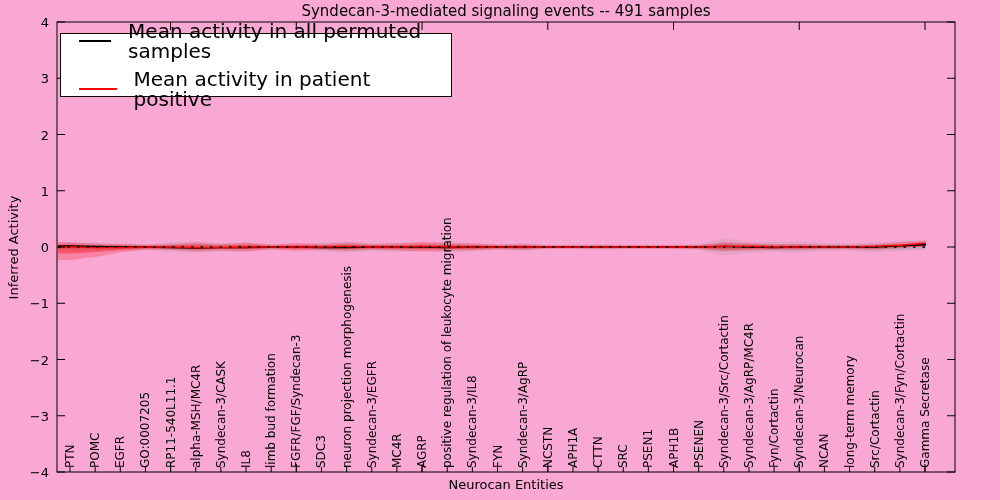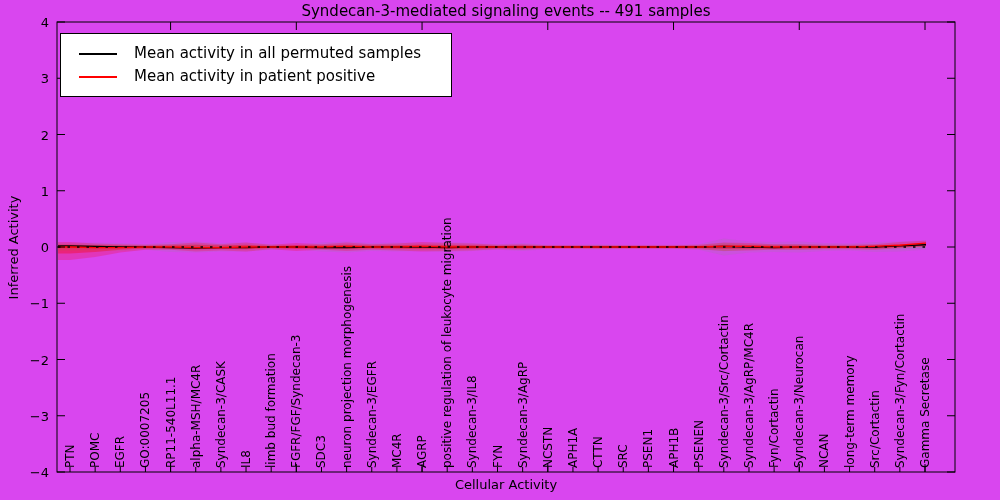--- a/index.html
+++ b/index.html
@@ -1,19 +1,19 @@
 <!DOCTYPE html>
 <html><head>
 <meta charset="utf-8">
 <style>
   html,body{margin:0;padding:0;background:#ffffff;}
   .figure{
     position:relative;
     width:1000px;height:500px;
-    background:#d946ef;
+    background:#f9a8d4;
     font-family:"DejaVu Sans","Liberation Sans",sans-serif;
     color:#000;
     overflow:hidden;
   }
   .title{
     position:absolute;left:57px;top:2px;width:898px;
     text-align:center;font-size:15px;color:#000;
   }
   .xlabel{
     position:absolute;left:57px;top:477px;width:898px;
@@ -24,33 +24,33 @@
     text-align:center;font-size:13px;color:#000;
     transform:rotate(-90deg);transform-origin:center center;
   }
   svg.plot{position:absolute;left:0;top:0;}
   .legend{
     position:absolute;left:60px;top:33px;width:390px;height:62px;
     border:1px solid #000;background:#fff;
     display:flex;flex-direction:column;justify-content:center;
     gap:8px;z-index:5;
   }
-  .legend-row{display:flex;align-items:center;font-size:15px;line-height:1;}
+  .legend-row{display:flex;align-items:center;font-size:20px;line-height:1;}
   .legend-sample{
     display:inline-block;width:38px;height:0;
     border-top:2px solid #000;margin-left:18px;margin-right:17px;
   }
 </style>
 </head>
 <body>
 
 <div class="figure">
   <div class="title">Syndecan-3-mediated signaling events -- 491 samples</div>
   <div class="ylabel">Inferred Activity</div>
-  <div class="xlabel">Cellular Activity</div>
+  <div class="xlabel">Neurocan Entities</div>
 
   <svg class="plot" id="plot" width="1000" height="500">
       <polygon points="58,243.1 70,243.1 95.14705882352942,242.5 120.29411764705883,243.1 145.44117647058823,244.2 170.58823529411765,241.9 195.73529411764707,241.4 220.88235294117646,243.1 246.02941176470588,242.5 271.1764705882353,244.2 296.32352941176475,244.8 321.47058823529414,242.5 346.61764705882354,241.4 371.7647058823529,243.1 396.9117647058824,242.5 422.05882352941177,243.1 447.2058823529412,241.9 472.3529411764706,243.1 497.5,244.2 522.6470588235295,243.1 547.7941176470588,244.8 572.9411764705883,244.8 598.0882352941177,244.2 623.2352941176471,244.8 648.3823529411765,244.8 673.5294117647059,244.8 698.6764705882354,244.2 723.8235294117648,238.6 748.9705882352941,241.4 774.1176470588235,241.9 799.2647058823529,241.4 824.4117647058824,243.1 849.5588235294118,243.6 874.7058823529412,241.9 899.8529411764706,241.4 925,240.3 926,240.3 926,249.8 925,249.8 899.8529411764706,251.5 874.7058823529412,252.1 849.5588235294118,250.4 824.4117647058824,250.9 799.2647058823529,252.6 774.1176470588235,252.1 748.9705882352941,252.6 723.8235294117648,255.4 698.6764705882354,249.8 673.5294117647059,249.3 648.3823529411765,249.3 623.2352941176471,249.3 598.0882352941177,249.8 572.9411764705883,249.3 547.7941176470588,249.3 522.6470588235295,250.9 497.5,249.8 472.3529411764706,250.9 447.2058823529412,252.1 422.05882352941177,250.9 396.9117647058824,251.5 371.7647058823529,250.9 346.61764705882354,252.6 321.47058823529414,251.5 296.32352941176475,249.3 271.1764705882353,249.8 246.02941176470588,251.5 220.88235294117646,251.5 195.73529411764707,252.6 170.58823529411765,252.1 145.44117647058823,249.8 120.29411764705883,250.9 95.14705882352942,251.5 70,250.9 58,250.9" fill="#888888" fill-opacity="0.18" stroke="none"></polygon>
       <polygon points="58,245.0 70,245.0 95.14705882352942,244.8 120.29411764705883,245.0 145.44117647058823,245.6 170.58823529411765,244.5 195.73529411764707,244.2 220.88235294117646,245.0 246.02941176470588,244.8 271.1764705882353,245.6 296.32352941176475,245.9 321.47058823529414,244.8 346.61764705882354,244.2 371.7647058823529,245.0 396.9117647058824,244.8 422.05882352941177,245.0 447.2058823529412,244.5 472.3529411764706,245.0 497.5,245.6 522.6470588235295,245.0 547.7941176470588,245.9 572.9411764705883,245.9 598.0882352941177,245.6 623.2352941176471,245.9 648.3823529411765,245.9 673.5294117647059,245.9 698.6764705882354,245.6 723.8235294117648,242.8 748.9705882352941,244.2 774.1176470588235,244.5 799.2647058823529,244.2 824.4117647058824,245.0 849.5588235294118,245.3 874.7058823529412,244.5 899.8529411764706,244.2 925,243.6 926,243.6 926,248.4 925,248.4 899.8529411764706,249.3 874.7058823529412,249.5 849.5588235294118,248.7 824.4117647058824,249.0 799.2647058823529,249.8 774.1176470588235,249.5 748.9705882352941,249.8 723.8235294117648,251.2 698.6764705882354,248.4 673.5294117647059,248.1 648.3823529411765,248.1 623.2352941176471,248.1 598.0882352941177,248.4 572.9411764705883,248.1 547.7941176470588,248.1 522.6470588235295,249.0 497.5,248.4 472.3529411764706,249.0 447.2058823529412,249.5 422.05882352941177,249.0 396.9117647058824,249.3 371.7647058823529,249.0 346.61764705882354,249.8 321.47058823529414,249.3 296.32352941176475,248.1 271.1764705882353,248.4 246.02941176470588,249.3 220.88235294117646,249.3 195.73529411764707,249.8 170.58823529411765,249.5 145.44117647058823,248.4 120.29411764705883,249.0 95.14705882352942,249.3 70,249.0 58,249.0" fill="#888888" fill-opacity="0.3" stroke="none"></polygon>
       <polygon points="58,241.9 70,241.9 95.14705882352942,243.6 120.29411764705883,244.2 145.44117647058823,244.8 170.58823529411765,244.2 195.73529411764707,242.5 220.88235294117646,244.2 246.02941176470588,242.5 271.1764705882353,244.8 296.32352941176475,243.1 321.47058823529414,244.2 346.61764705882354,242.5 371.7647058823529,244.2 396.9117647058824,243.6 422.05882352941177,241.9 447.2058823529412,243.1 472.3529411764706,243.6 497.5,244.8 522.6470588235295,244.2 547.7941176470588,245.3 572.9411764705883,245.3 598.0882352941177,245.3 623.2352941176471,245.3 648.3823529411765,245.3 673.5294117647059,245.3 698.6764705882354,244.8 723.8235294117648,242.5 748.9705882352941,243.1 774.1176470588235,244.2 799.2647058823529,244.2 824.4117647058824,244.8 849.5588235294118,244.8 874.7058823529412,244.2 899.8529411764706,241.9 925,240.8 926,240.8 926,245.9 925,245.9 899.8529411764706,248.1 874.7058823529412,249.8 849.5588235294118,249.3 824.4117647058824,249.3 799.2647058823529,249.8 774.1176470588235,249.8 748.9705882352941,250.4 723.8235294117648,250.9 698.6764705882354,249.3 673.5294117647059,248.7 648.3823529411765,248.7 623.2352941176471,248.7 598.0882352941177,248.7 572.9411764705883,248.7 547.7941176470588,248.7 522.6470588235295,249.8 497.5,249.3 472.3529411764706,250.4 447.2058823529412,250.9 422.05882352941177,251.5 396.9117647058824,250.4 371.7647058823529,249.8 346.61764705882354,250.9 321.47058823529414,249.8 296.32352941176475,250.9 271.1764705882353,249.3 246.02941176470588,251.5 220.88235294117646,250.4 195.73529411764707,251.5 170.58823529411765,249.8 145.44117647058823,249.8 120.29411764705883,252.6 95.14705882352942,257.1 70,259.9 58,259.9" fill="#ff0000" fill-opacity="0.22" stroke="none"></polygon>
       <polygon points="58,244.5 70,244.5 95.14705882352942,245.3 120.29411764705883,245.6 145.44117647058823,245.9 170.58823529411765,245.6 195.73529411764707,244.8 220.88235294117646,245.6 246.02941176470588,244.8 271.1764705882353,245.9 296.32352941176475,245.0 321.47058823529414,245.6 346.61764705882354,244.8 371.7647058823529,245.6 396.9117647058824,245.3 422.05882352941177,244.5 447.2058823529412,245.0 472.3529411764706,245.3 497.5,245.9 522.6470588235295,245.6 547.7941176470588,246.2 572.9411764705883,246.2 598.0882352941177,246.2 623.2352941176471,246.2 648.3823529411765,246.2 673.5294117647059,246.2 698.6764705882354,245.9 723.8235294117648,244.8 748.9705882352941,245.0 774.1176470588235,245.6 799.2647058823529,245.6 824.4117647058824,245.9 849.5588235294118,245.9 874.7058823529412,245.6 899.8529411764706,244.5 925,243.9 926,243.9 926,246.4 925,246.4 899.8529411764706,247.6 874.7058823529412,248.4 849.5588235294118,248.1 824.4117647058824,248.1 799.2647058823529,248.4 774.1176470588235,248.4 748.9705882352941,248.7 723.8235294117648,249.0 698.6764705882354,248.1 673.5294117647059,247.8 648.3823529411765,247.8 623.2352941176471,247.8 598.0882352941177,247.8 572.9411764705883,247.8 547.7941176470588,247.8 522.6470588235295,248.4 497.5,248.1 472.3529411764706,248.7 447.2058823529412,249.0 422.05882352941177,249.3 396.9117647058824,248.7 371.7647058823529,248.4 346.61764705882354,249.0 321.47058823529414,248.4 296.32352941176475,249.0 271.1764705882353,248.1 246.02941176470588,249.3 220.88235294117646,248.7 195.73529411764707,249.3 170.58823529411765,248.4 145.44117647058823,248.4 120.29411764705883,249.8 95.14705882352942,252.1 70,253.5 58,253.5" fill="#ff0000" fill-opacity="0.33999999999999997" stroke="none"></polygon>
       <polyline points="58,245.9 70,245.9 95.14705882352942,246.4 120.29411764705883,247.0 145.44117647058823,247.0 170.58823529411765,247.6 195.73529411764707,248.1 220.88235294117646,247.6 246.02941176470588,247.6 271.1764705882353,247.0 296.32352941176475,247.0 321.47058823529414,247.6 346.61764705882354,247.6 371.7647058823529,247.0 396.9117647058824,247.0 422.05882352941177,247.0 447.2058823529412,247.6 472.3529411764706,247.0 497.5,247.0 522.6470588235295,247.0 547.7941176470588,247.0 572.9411764705883,247.0 598.0882352941177,247.0 623.2352941176471,247.0 648.3823529411765,247.0 673.5294117647059,247.0 698.6764705882354,247.0 723.8235294117648,246.4 748.9705882352941,247.0 774.1176470588235,247.6 799.2647058823529,247.0 824.4117647058824,247.0 849.5588235294118,247.0 874.7058823529412,247.0 899.8529411764706,245.9 925,244.8 926,244.8" fill="none" stroke="#000000" stroke-width="1.4"></polyline>
       <polyline points="58,247.0 70,247.0 95.14705882352942,247.6 120.29411764705883,247.6 145.44117647058823,247.0 170.58823529411765,247.0 195.73529411764707,247.6 220.88235294117646,247.6 246.02941176470588,247.0 271.1764705882353,247.0 296.32352941176475,247.0 321.47058823529414,247.0 346.61764705882354,246.4 371.7647058823529,247.0 396.9117647058824,247.0 422.05882352941177,246.4 447.2058823529412,247.0 472.3529411764706,247.0 497.5,247.0 522.6470588235295,247.0 547.7941176470588,247.0 572.9411764705883,247.0 598.0882352941177,247.0 623.2352941176471,247.0 648.3823529411765,247.0 673.5294117647059,247.0 698.6764705882354,247.0 723.8235294117648,246.4 748.9705882352941,246.4 774.1176470588235,247.0 799.2647058823529,247.0 824.4117647058824,247.0 849.5588235294118,247.0 874.7058823529412,246.4 899.8529411764706,245.3 925,243.1 926,243.1" fill="none" stroke="#ff0000" stroke-width="1.4"></polyline>
       <line x1="58" y1="247" x2="926" y2="247" stroke="#000" stroke-width="1.3" stroke-dasharray="2.5 7"></line>
       <rect x="57" y="22" width="898" height="450" fill="none" stroke="#000" stroke-width="1"></rect>

